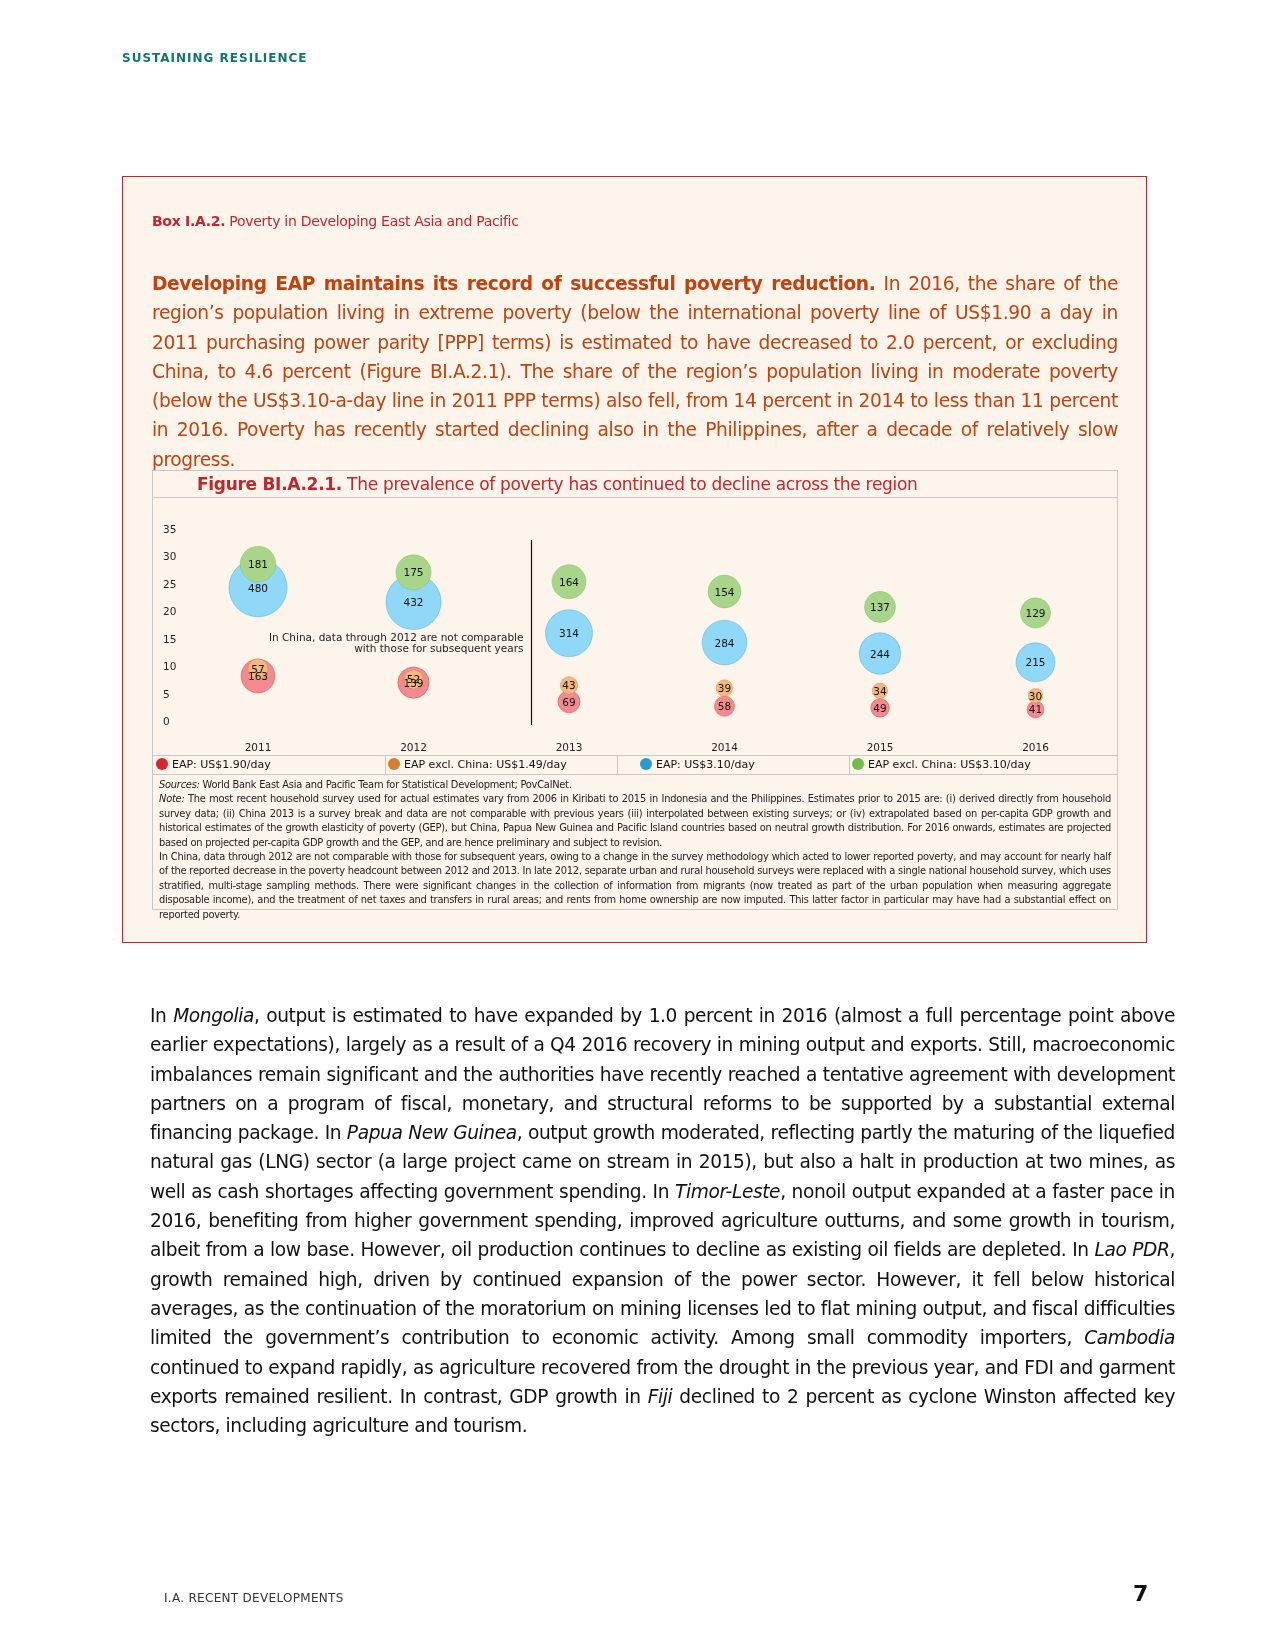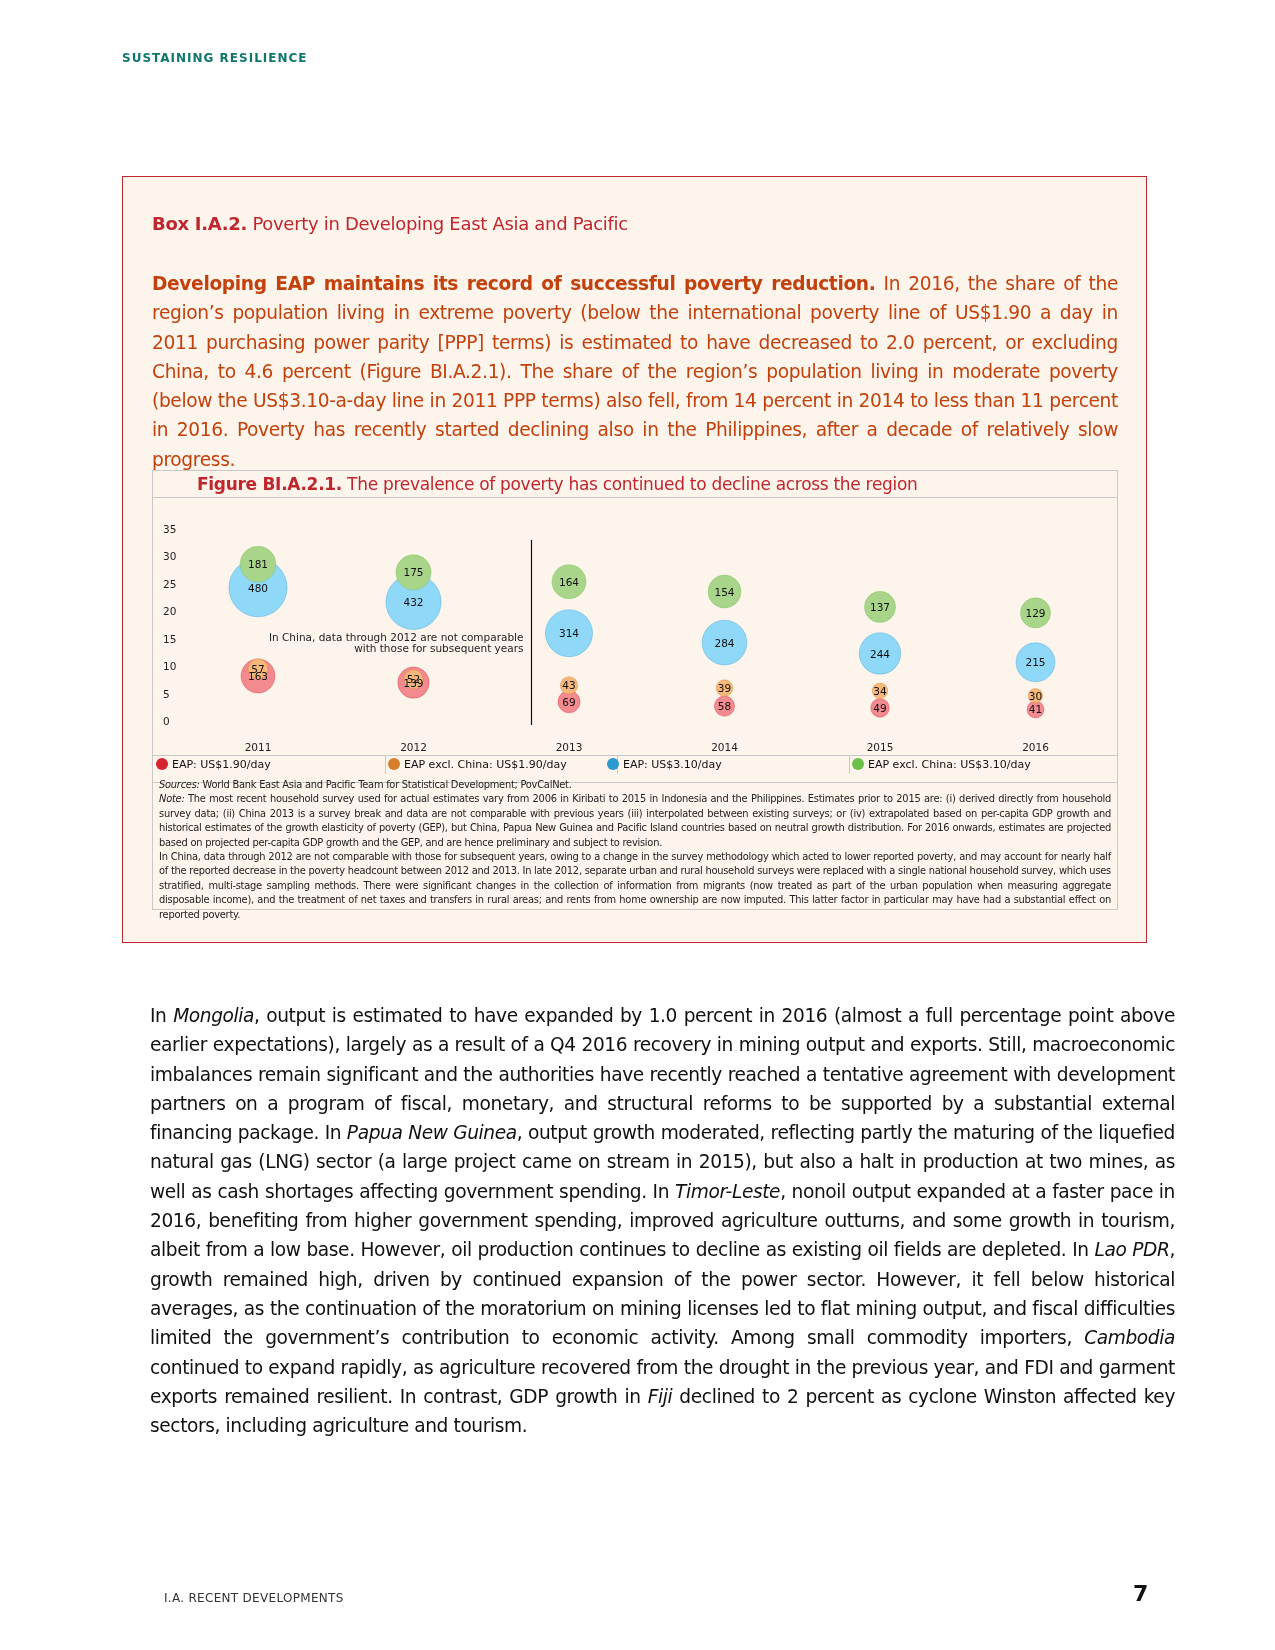--- a/index.html
+++ b/index.html
@@ -2,36 +2,36 @@
 <html><head>
 <meta charset="utf-8">
 <style>
   html, body { margin:0; padding:0; background:#ffffff; }
   body { width:1275px; height:1650px; position:relative; overflow:hidden;
          font-family:"Liberation Sans", sans-serif; color:#111; }
   .running-head { position:absolute; left:122px; top:51px; font-size:12px; font-weight:bold;
                   letter-spacing:1px; color:#0f766e; font-family:"DejaVu Sans", sans-serif; }
   .box { position:absolute; left:122px; top:176px; width:1025px; height:767px;
          background:#fdf4ec; border:1.5px solid #c0262d; box-sizing:border-box; }
-  .box-title { position:absolute; left:29px; top:36px; font-size:18px; color:#c0262d;
+  .box-title { position:absolute; left:29px; top:36px; font-size:14px; color:#c0262d;
                font-family:"DejaVu Sans", sans-serif; letter-spacing:-0.3px; }
   .box-title b { font-weight:bold; }
   .box-para { position:absolute; left:29px; top:92px; width:966px; font-size:18.6px; line-height:29.3px;
               text-align:justify; font-family:"DejaVu Sans", sans-serif; letter-spacing:-0.35px; color:#c2410c; }
   .box-para b { font-weight:bold; }
   .figure { position:absolute; left:29px; top:293px; width:966px; height:440px;
             border:1px solid #c8c8c8; box-sizing:border-box; background:#fdf4ec; }
   .fig-title { position:absolute; left:0; top:0; width:964px; height:27px; border-bottom:1px solid #c8c8c8;
                font-size:17px; color:#c0262d; padding-left:6px; box-sizing:border-box; line-height:27px;
                font-family:"DejaVu Sans", sans-serif; letter-spacing:-0.3px; }
   .fig-title b { font-weight:bold;margin-left:38px; }
   .fig-sub { position:absolute; left:6px; top:31px; font-size:10.5px; color:#222;
              font-family:"DejaVu Sans", sans-serif; letter-spacing:-0.2px; }
   #chart { position:absolute; left:0; top:44px; }
-  .legend { position:absolute; left:0; top:284px; width:964px; height:28px;
+  .legend { position:absolute; left:0; top:284px; width:964px; height:20px;
             border-top:1px solid #c8c8c8; border-bottom:1px solid #c8c8c8; box-sizing:border-box;
             font-size:11px; font-family:"DejaVu Sans", sans-serif; }
   .legend-item { position:absolute; top:0; height:18px; line-height:18px; padding-left:3px; }
   .legend-item .dot { display:inline-block; width:12px; height:12px; border-radius:50%;
                       vertical-align:-2px; margin-right:4px; }
   .legend-sep { position:absolute; top:0; width:1px; height:18px; background:#c8c8c8; }
   .notes { position:absolute; left:6px; top:307px; width:952px; font-size:9.9px; line-height:14.4px;
            text-align:justify; font-family:"DejaVu Sans", sans-serif; letter-spacing:-0.25px; color:#222; }
   .notes p { margin:0; }
   .notes i { font-style:italic; }
@@ -126,23 +126,23 @@
         <text x="260.5" y="168.30857142857144" font-size="10.5" fill="#111" text-anchor="middle">52</text>
         <text x="416" y="174.34285714285716" font-size="10.5" fill="#111" text-anchor="middle">43</text>
         <text x="571.5" y="177.0857142857143" font-size="10.5" fill="#111" text-anchor="middle">39</text>
         <text x="727" y="179.82857142857142" font-size="10.5" fill="#111" text-anchor="middle">34</text>
         <text x="882.5" y="184.7657142857143" font-size="10.5" fill="#111" text-anchor="middle">30</text>
       </svg>
 
     <div class="legend" id="legend">
         <div class="legend-item" style="left: 0px;"><span class="dot" style="background: rgb(215, 37, 47);"></span><span>EAP: US$1.90/day</span></div>
         <div class="legend-sep" style="left: 232px;"></div>
-        <div class="legend-item" style="left: 232px;"><span class="dot" style="background: rgb(214, 125, 46);"></span><span>EAP excl. China: US$1.90/day</span></div>
+        <div class="legend-item" style="left: 232px;"><span class="dot" style="background: rgb(214, 125, 46);"></span><span>EAP excl. China: US$1.49/day</span></div>
         <div class="legend-sep" style="left: 464px;"></div>
-        <div class="legend-item" style="left: 451px;"><span class="dot" style="background: rgb(43, 154, 209);"></span><span>EAP: US$3.10/day</span></div>
+        <div class="legend-item" style="left: 484px;"><span class="dot" style="background: rgb(43, 154, 209);"></span><span>EAP: US$3.10/day</span></div>
         <div class="legend-sep" style="left: 696px;"></div>
         <div class="legend-item" style="left: 696px;"><span class="dot" style="background: rgb(108, 192, 74);"></span><span>EAP excl. China: US$3.10/day</span></div>
       </div>
 
     <div class="notes">
       <p><i>Sources:</i><span> World Bank East Asia and Pacific Team for Statistical Development; PovCalNet.</span></p>
       <p><i>Note:</i><span> The most recent household survey used for actual estimates vary from 2006 in Kiribati to 2015 in Indonesia and the Philippines. Estimates prior to 2015 are: (i) derived directly from household survey data; (ii) China 2013 is a survey break and data are not comparable with previous years (iii) interpolated between existing surveys; or (iv) extrapolated based on per-capita GDP growth and historical estimates of the growth elasticity of poverty (GEP), but China, Papua New Guinea and Pacific Island countries based on neutral growth distribution. For 2016 onwards, estimates are projected based on projected per-capita GDP growth and the GEP, and are hence preliminary and subject to revision.</span></p>
       <p>In China, data through 2012 are not comparable with those for subsequent years, owing to a change in the survey methodology which acted to lower reported poverty, and may account for nearly half of the reported decrease in the poverty headcount between 2012 and 2013. In late 2012, separate urban and rural household surveys were replaced with a single national household survey, which uses stratified, multi-stage sampling methods. There were significant changes in the collection of information from migrants (now treated as part of the urban population when measuring aggregate disposable income), and the treatment of net taxes and transfers in rural areas; and rents from home ownership are now imputed. This latter factor in particular may have had a substantial effect on reported poverty.</p>
     </div>
   </div>

